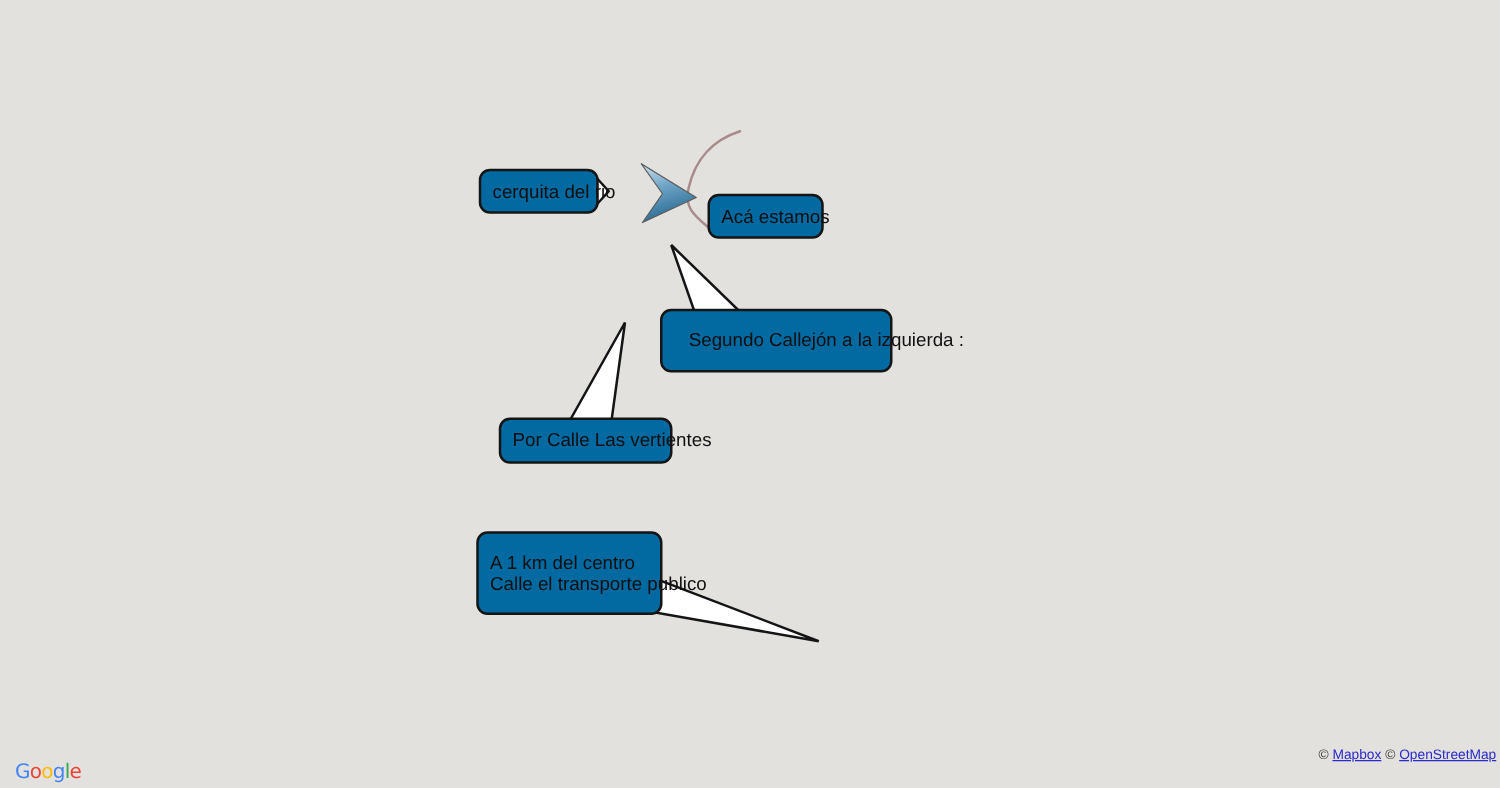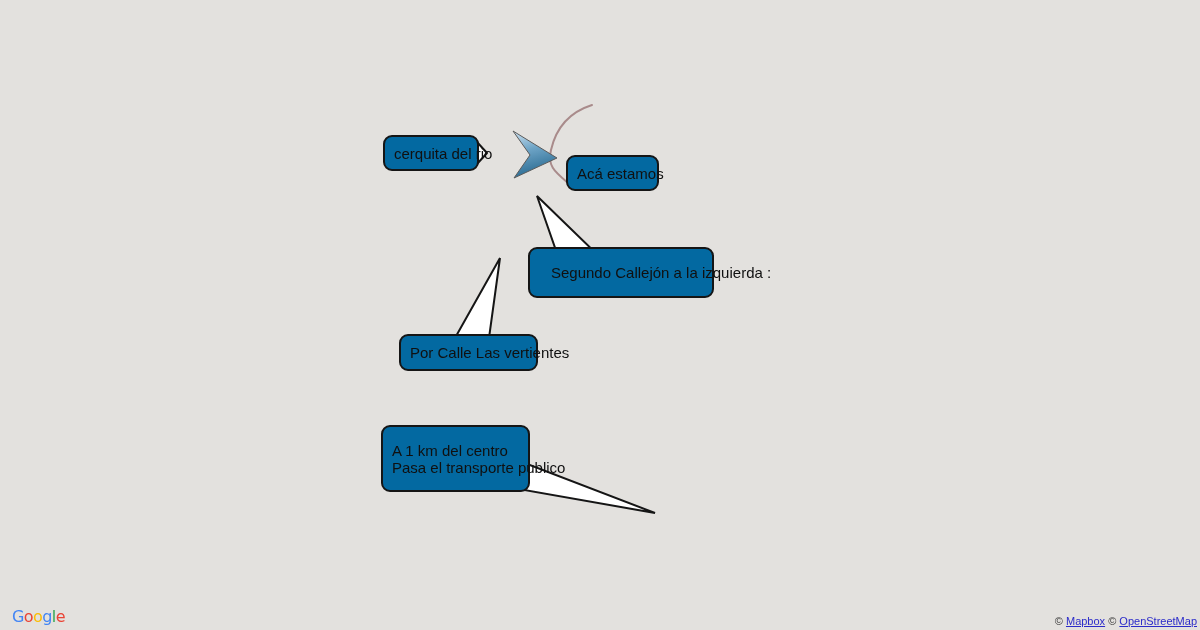--- a/index.html
+++ b/index.html
@@ -58,21 +58,21 @@
   .google-logo span { font-weight: 400; }
   .g1 { color: #4285F4; }
   .g2 { color: #EA4335; }
   .g3 { color: #FBBC05; }
   .g4 { color: #4285F4; }
   .g5 { color: #34A853; }
   .g6 { color: #EA4335; }
   .attribution {
     position: absolute;
     right: 3px;
-    top: 615px;
+    top: 598px;
     font-size: 11px;
     color: #3a3a3a;
     font-family: "Liberation Sans", sans-serif;
     white-space: nowrap;
   }
   .attribution a {
     color: #2b2bc9;
     text-decoration: underline;
   }
   .attribution .copy { color: #3a3a3a; }
@@ -117,21 +117,21 @@
 <div class="callout" style="left:528px; top:247px; width:186px; height:51px;padding-left:12px;">
   <div class="ctext">Segundo Callejón a la izquierda :</div>
 </div>
 
 <div class="callout" style="left:364px; top:334px; width:139px; height:37px;margin-left:35px;">
   <div class="ctext">Por Calle Las vertientes</div>
 </div>
 
 <div class="callout" style="left:381px; top:425px; width:149px; height:67px;">
   <div class="ctext">A 1 km del centro</div>
-  <div class="ctext">Pasa el transporte publico</div>
+  <div class="ctext">Calle el transporte publico</div>
 </div>
 
 <div class="google-logo">
   <span class="g1">G</span><span class="g2">o</span><span class="g3">o</span><span class="g4">g</span><span class="g5">l</span><span class="g6">e</span>
 </div>
 
 <div class="attribution"><span class="copy">©</span>
   <a href="#">Mapbox</a>
   <span class="copy">©</span>
   <a href="#">OpenStreetMap</a>

